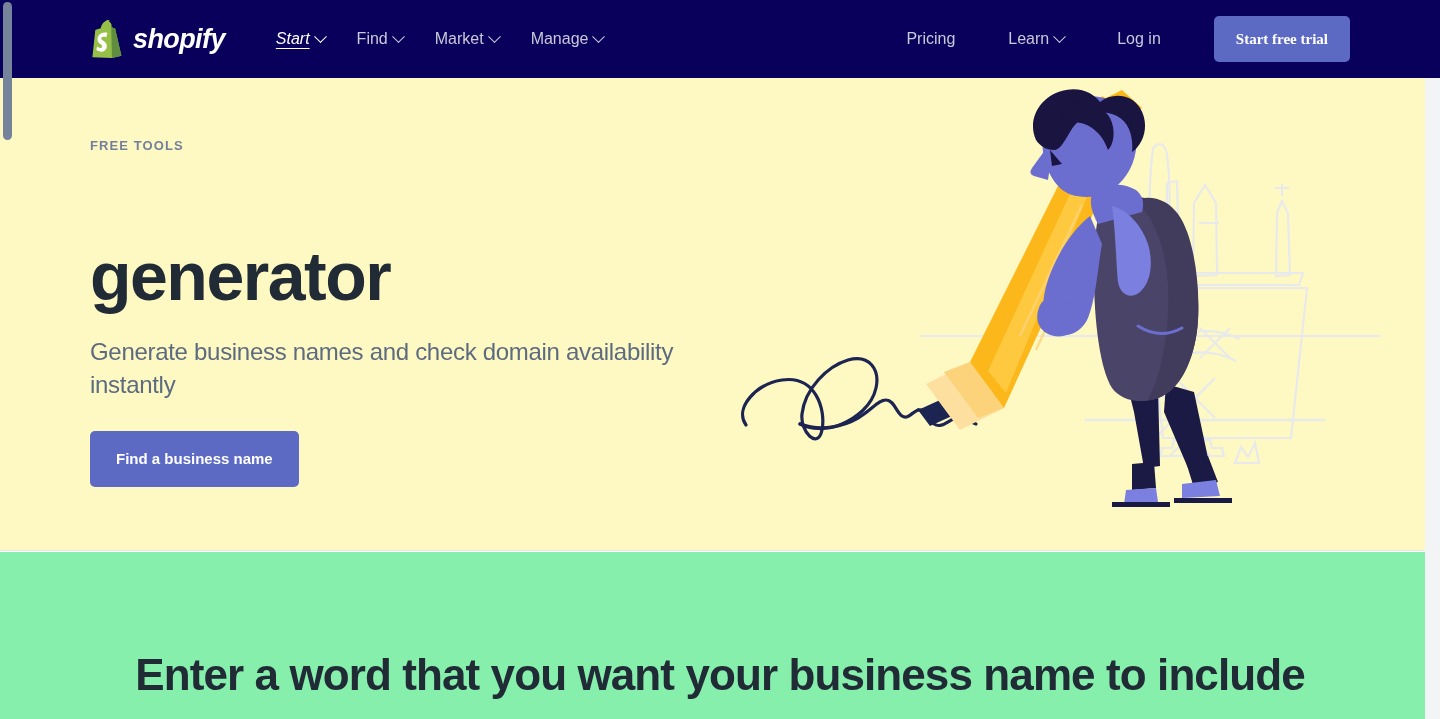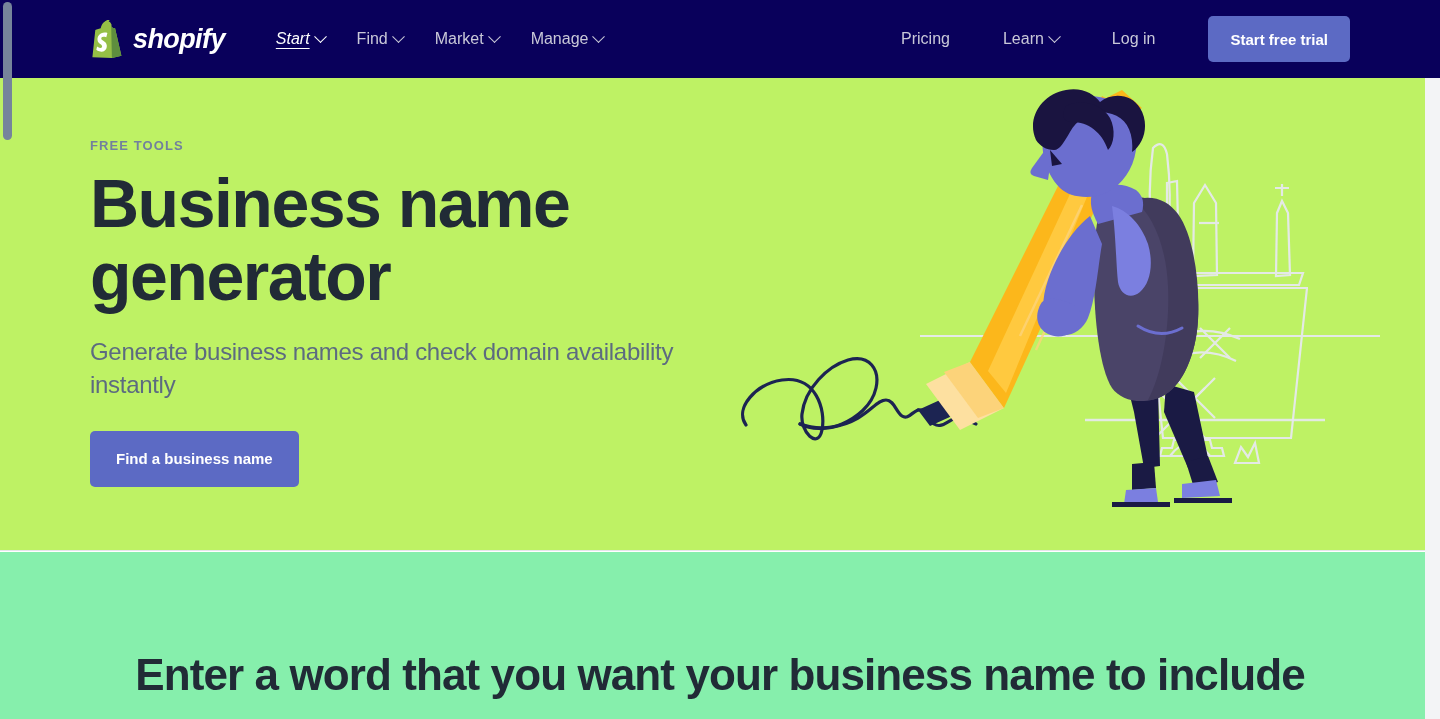--- a/index.html
+++ b/index.html
@@ -105,31 +105,31 @@
     margin-left: 18px;
     background: #5c6ac4;
     color: #ffffff;
     font-size: 15px;
     font-weight: 700;
     border: none;
     border-radius: 5px;
     padding: 0 22px;
     height: 46px;
     cursor: pointer;
-    font-family: Liberation Sans, sans-serif;
+    font-family: Liberation Serif, serif;
     white-space: nowrap;
   }
 
   
   .hero {
     position: absolute;
     top: 78px; left: 0;
     width: 1440px;
     height: 473px;
-    background: #bef264;
+    background: #fef9c3;
     border-bottom: 1px solid #e4e6ea;
     overflow: hidden;
   }
 
   .hero-copy {
     position: absolute;
     left: 90px;
     top: 60px;
     width: 640px;
   }
@@ -286,21 +286,21 @@
       </a>
       <button class="btn-trial">Start free trial</button>
     </div>
   </nav>
 
   <section class="hero">
 
     <div class="hero-copy">
       <div class="eyebrow">FREE TOOLS</div>
       <h1 class="hero-title">
-        <span>Business name</span><br>
+        <br>
         <span>generator</span>
       </h1>
       <p class="hero-sub">Generate business names and check domain availability instantly</p>
       <button class="btn-find">Find a business name</button>
     </div>
 
     <div class="hero-art">
       <svg width="650" height="470" viewBox="0 0 650 470" aria-hidden="true">
 
         <g stroke="#e7e9ee" stroke-width="2.2" fill="none" opacity="0.95">

